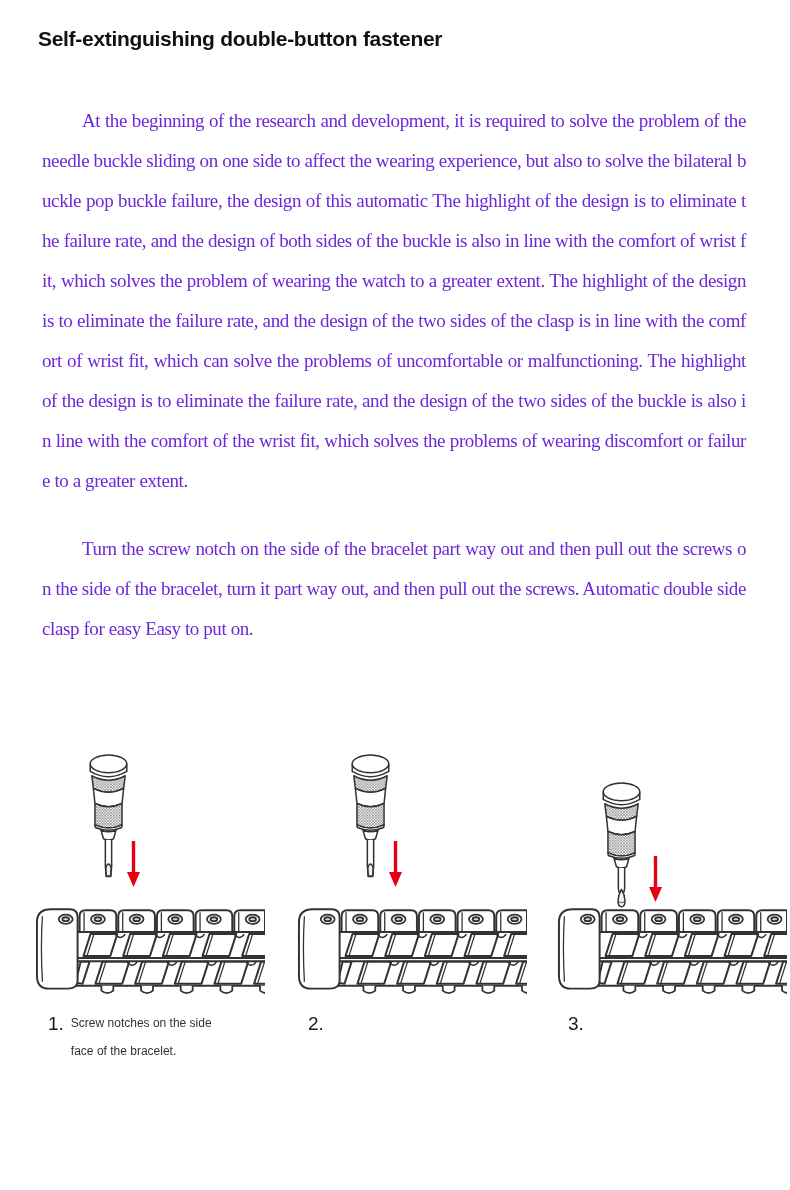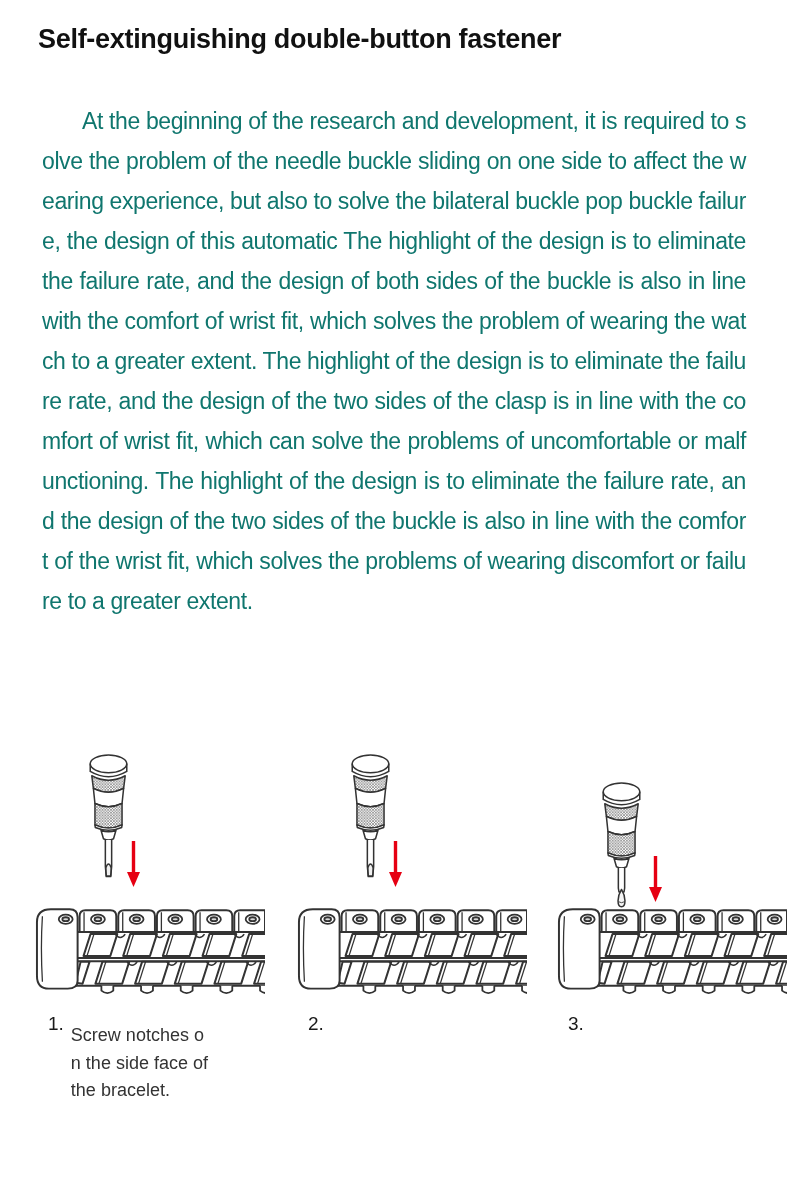--- a/index.html
+++ b/index.html
@@ -5,53 +5,52 @@
   * { box-sizing: border-box; margin: 0; padding: 0; }
   html, body { background: #ffffff; }
   body {
     width: 790px; height: 1190px;
     position: relative;
     font-family: "Liberation Sans", sans-serif;
     overflow: hidden;
   }
   .page-title {
     position: absolute; left: 38px; top: 22px;
-    font-size: 27px; font-weight: bold; color: #111;
+    font-size: 21px; font-weight: bold; color: #111;
     letter-spacing: -0.3px; line-height: 34px;
   }
   .text-block {
     position: absolute; left: 42px; right: 44px; top: 101px;
   }
   .para {
-    font-size: 23px; line-height: 40px; color: #0f766e;
+    font-size: 19px; line-height: 40px; color: #6d28d9;
     text-align: justify; word-break: break-all;
-    text-indent: 40px; letter-spacing: -0.4px;
+    text-indent: 40px; letter-spacing: -0.4px; font-family: Liberation Serif, serif;
   }
   .para + .para { margin-top: 28px; }
   .figure {
     position: absolute; top: 750px; width: 240px; height: 250px;
   }
   #fig1 { left: 30px; }
   #fig2 { left: 292px; }
   #fig3 { left: 552px; }
   .screwdriver { position: absolute; left: 47px; top: 3px; width: 63px; height: 130px; }
   #fig3 .screwdriver { left: 38px; top: 31px; }
   .arrow { position: absolute; left: 96px; top: 90px; width: 15px; height: 48px; }
   #fig3 .arrow { top: 105px; }
   .bracelet { position: absolute; left: 2px; top: 145px; width: 233px; height: 100px; }
   .steps { position: absolute; top: 1010px; left: 0; width: 790px; }
   .step { position: absolute; display: flex; gap: 7px; align-items: flex-start; }
   #step1 { left: 48px; }
   #step2 { left: 308px; }
   #step3 { left: 568px; }
   .step-number { font-size: 19px; color: #1a1a1a; line-height: 27.5px; flex: 0 0 auto; }
   .step-text {
-    font-size: 18px; color: #333; line-height: 27.5px;
+    font-size: 12px; color: #333; line-height: 27.5px;
     word-break: break-all;
-    margin-top: 12px;
   }
   #step1 .step-text { width: 142px; }
   #step2 .step-text { width: 163px; }
   #step3 .step-text { width: 152px; }
   .defs-holder { position: absolute; width: 0; height: 0; overflow: hidden; }
 </style>
 </head>
 <body>
 
 <svg class="defs-holder" aria-hidden="true">
@@ -188,20 +187,21 @@
       <line x1="7.5" y1="1" x2="7.5" y2="35" stroke="#e60012" stroke-width="3.4"></line>
       <path d="M1 32 L7.5 47 L14 32 Z" fill="#e60012"></path>
     </symbol>
   </defs>
 </svg>
 
 <h1 class="page-title">Self-extinguishing double-button fastener</h1>
 
 <div class="text-block">
   <p class="para">At the beginning of the research and development, it is required to solve the problem of the needle buckle sliding on one side to affect the wearing experience, but also to solve the bilateral buckle pop buckle failure, the design of this automatic The highlight of the design is to eliminate the failure rate, and the design of both sides of the buckle is also in line with the comfort of wrist fit, which solves the problem of wearing the watch to a greater extent. The highlight of the design is to eliminate the failure rate, and the design of the two sides of the clasp is in line with the comfort of wrist fit, which can solve the problems of uncomfortable or malfunctioning. The highlight of the design is to eliminate the failure rate, and the design of the two sides of the buckle is also in line with the comfort of the wrist fit, which solves the problems of wearing discomfort or failure to a greater extent.</p>
+  <p class="para">Turn the screw notch on the side of the bracelet part way out and then pull out the screws on the side of the bracelet, turn it part way out, and then pull out the screws. Automatic double side clasp for easy Easy to put on.</p>
 </div>
 
 <div class="figure" id="fig1">
   <svg class="screwdriver" viewBox="0 0 100 206">
       <use href="#sym-screwdriver-flat"></use>
     </svg>
   <svg class="arrow" viewBox="0 0 15 48">
       <use href="#sym-arrow-down"></use>
     </svg>
   <svg class="bracelet" viewBox="0 0 235 100">

